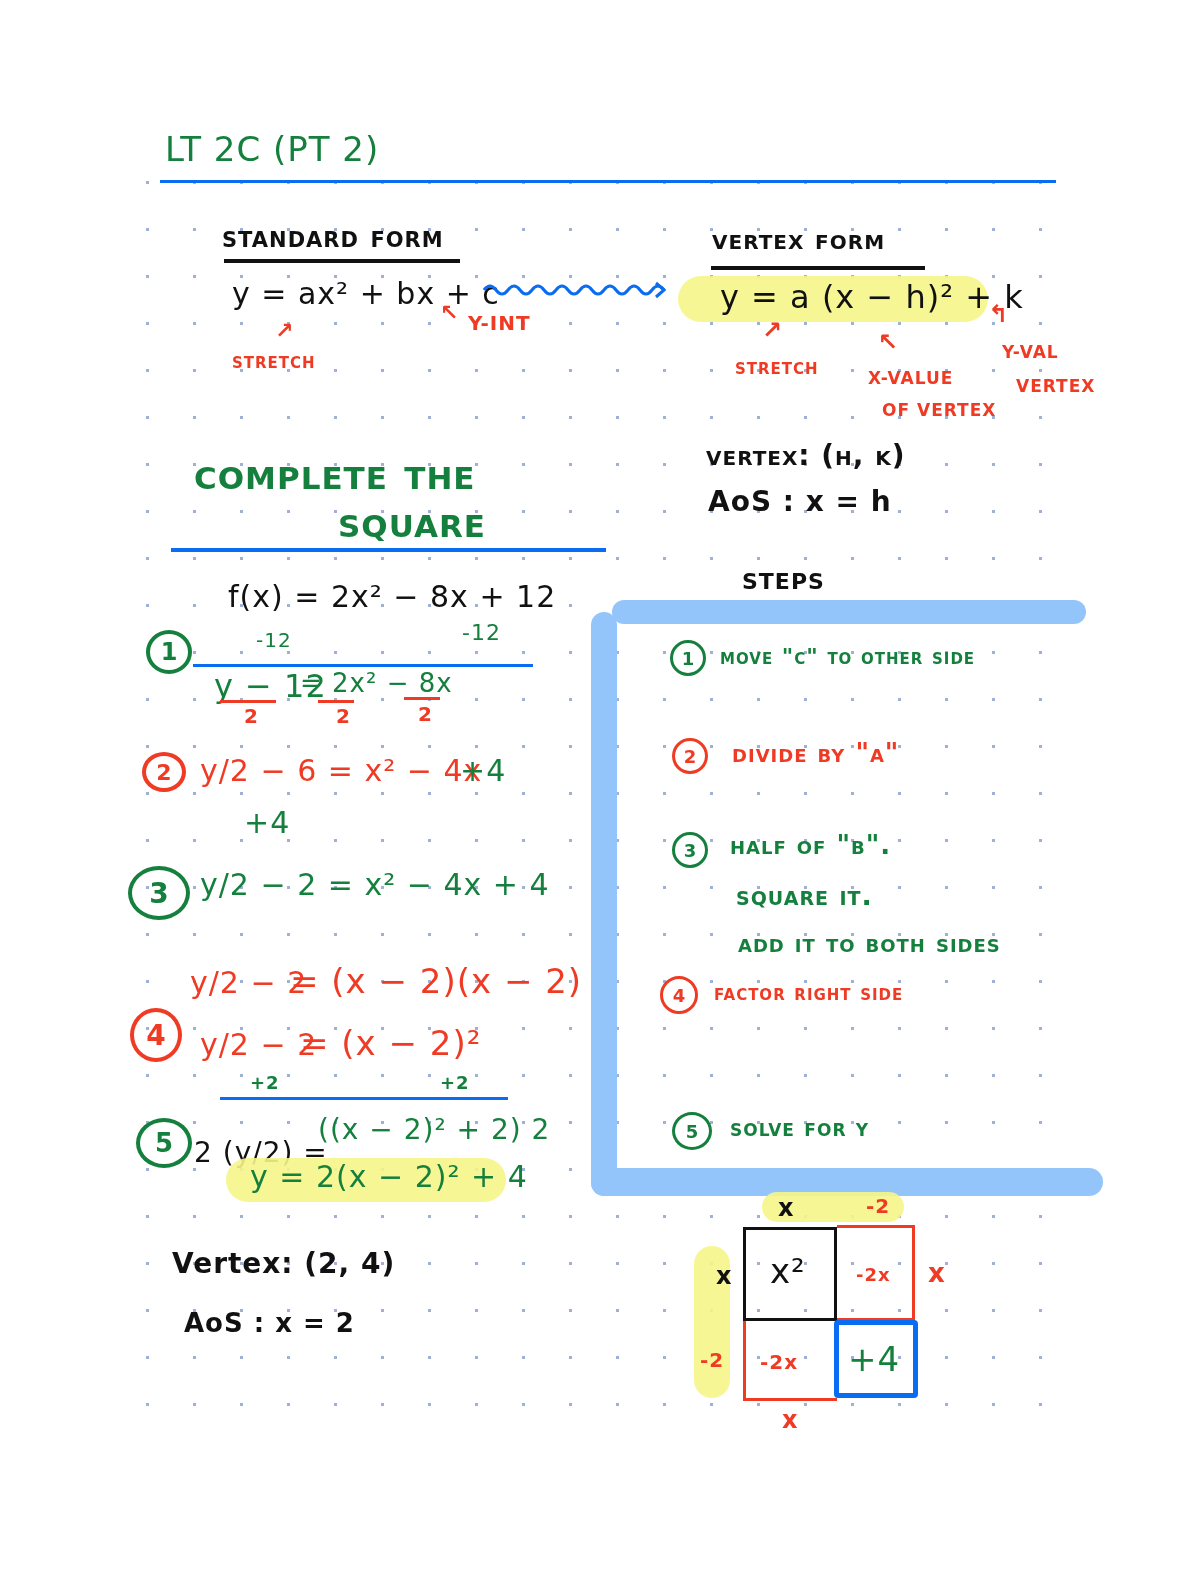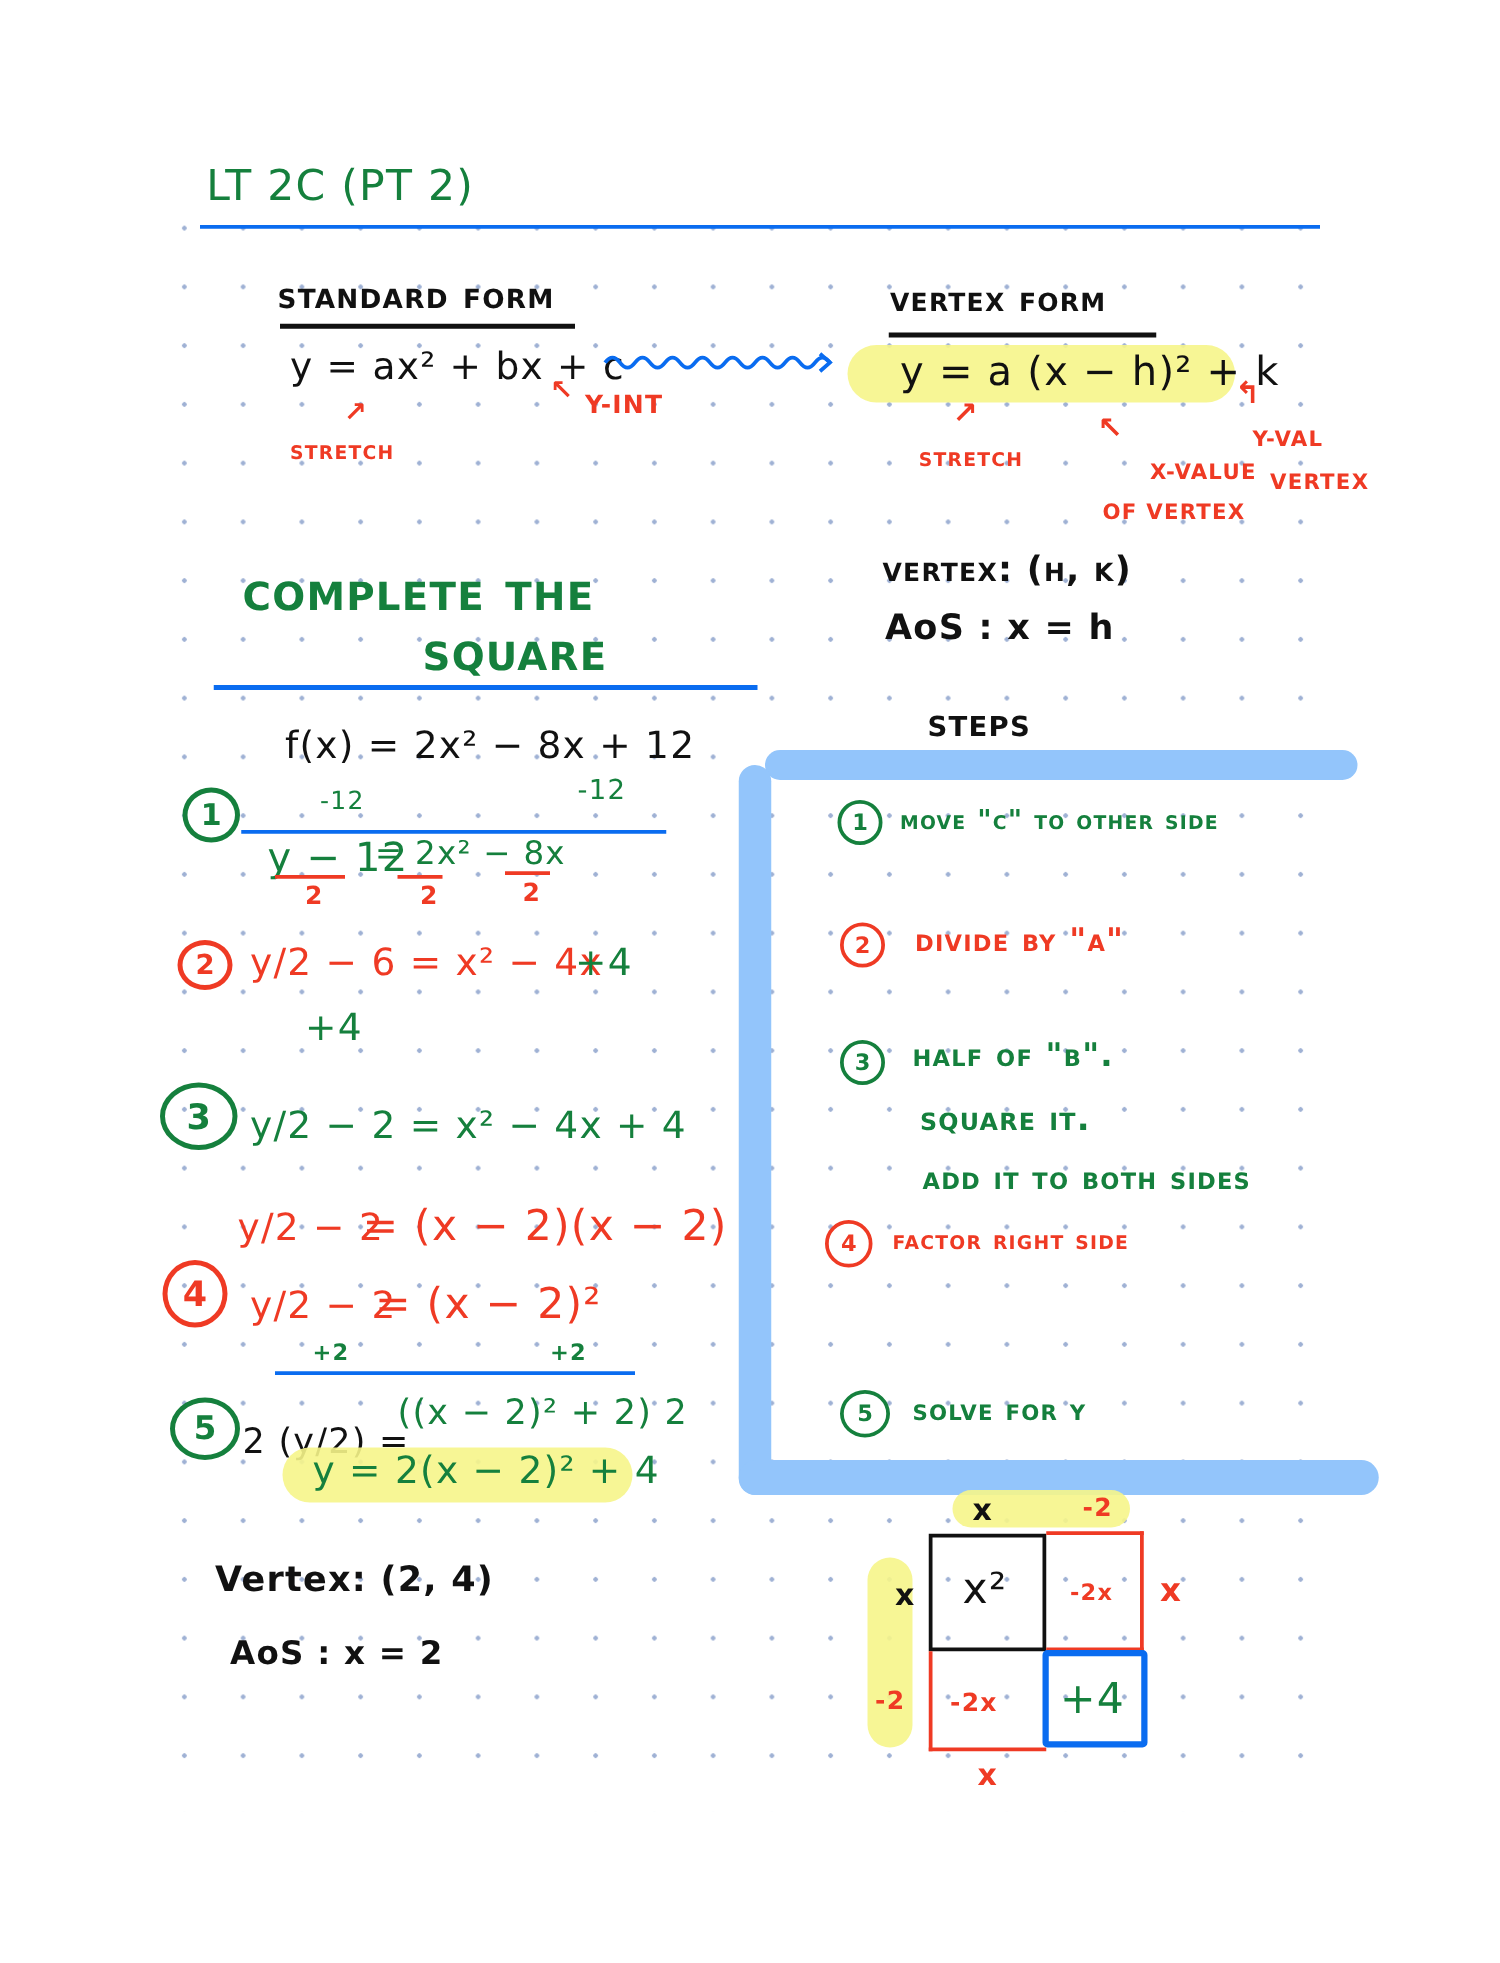--- a/index.html
+++ b/index.html
@@ -63,21 +63,21 @@
 </svg>
 
 <div class="ink black hw caps" style="left:712px;top:226px;font-size:28px;text-align:center;">Vertex Form</div>
 <div class="line" style="left:711px;top:266px;width:214px;background:#111;height:4px;"></div>
 <div class="hl" style="left:678px;top:276px;width:310px;height:46px;"></div>
 <div class="ink black" style="left:720px;top:281px;font-size:32px;">y = a (x − h)² + k</div>
 <div class="ink red" style="left:762px;top:318px;font-size:24px;font-weight:bold;">↗</div>
 <div class="ink red" style="left:878px;top:330px;font-size:24px;font-weight:bold;">↖</div>
 <div class="ink red" style="left:988px;top:302px;font-size:24px;font-weight:bold;">↰</div>
 <div class="ink red hw caps" style="left:735px;top:356px;font-size:22px;">Stretch</div>
-<div class="ink red hw" style="left:920px;top:370px;font-size:17px;">X-VALUE</div>
+<div class="ink red hw" style="left:868px;top:370px;font-size:17px;">X-VALUE</div>
 <div class="ink red hw" style="left:882px;top:402px;font-size:17px;">OF VERTEX</div>
 <div class="ink red hw" style="left:1002px;top:344px;font-size:17px;">Y-VAL</div>
 <div class="ink red hw" style="left:1016px;top:378px;font-size:17px;">VERTEX</div>
 <div class="ink black hw caps" style="left:706px;top:442px;font-size:28px;">Vertex: (h, k)</div>
 <div class="ink black hw" style="left:708px;top:488px;font-size:28px;">AoS : x = h</div>
 
 <div class="ink blue hw caps" style="left:194px;top:452px;font-size:44px;">Complete The</div>
 <div class="ink blue hw caps" style="left:338px;top:500px;font-size:44px;">Square</div>
 <div class="line" style="left:171px;top:548px;width:435px;background:#0a6cf0;height:4px;"></div>
 
@@ -95,21 +95,21 @@
 <div class="ink red hw" style="left:244px;top:706px;font-size:20px;">2</div>
 <div class="ink red hw" style="left:336px;top:706px;font-size:20px;">2</div>
 <div class="ink red hw" style="left:418px;top:704px;font-size:20px;">2</div>
 
 <div class="circ red" style="left:142px;top:752px;width:36px;height:32px;font-size:22px;border-width:4px;">2</div>
 <div class="ink red" style="left:200px;top:756px;font-size:30px;">y/2 − 6 = x² − 4x</div>
 <div class="ink blue" style="left:460px;top:756px;font-size:30px;">+4</div>
 <div class="ink blue" style="left:244px;top:808px;font-size:30px;">+4</div>
 
 <div class="circ blue" style="left:128px;top:866px;width:54px;height:46px;font-size:28px;border-width:4px;">3</div>
-<div class="ink blue" style="left:200px;top:870px;font-size:30px;margin-top:16px;">y/2 − 2 = x² − 4x + 4</div>
+<div class="ink blue" style="left:200px;top:870px;font-size:30px;">y/2 − 2 = x² − 4x + 4</div>
 
 <div class="circ red" style="left:130px;top:1008px;width:44px;height:46px;font-size:28px;border-width:4px;">4</div>
 <div class="ink red" style="left:190px;top:968px;font-size:30px;">y/2 − 2</div>
 <div class="ink red" style="left:290px;top:964px;font-size:34px;">= (x − 2)(x − 2)</div>
 <div class="ink red" style="left:200px;top:1030px;font-size:30px;">y/2 − 2</div>
 <div class="ink red" style="left:300px;top:1026px;font-size:34px;">= (x − 2)²</div>
 
 <div class="ink blue hw" style="left:250px;top:1074px;font-size:18px;">+2</div>
 <div class="ink blue hw" style="left:440px;top:1074px;font-size:18px;">+2</div>
 <div class="line" style="left:220px;top:1097px;width:288px;background:#0a6cf0;"></div>

